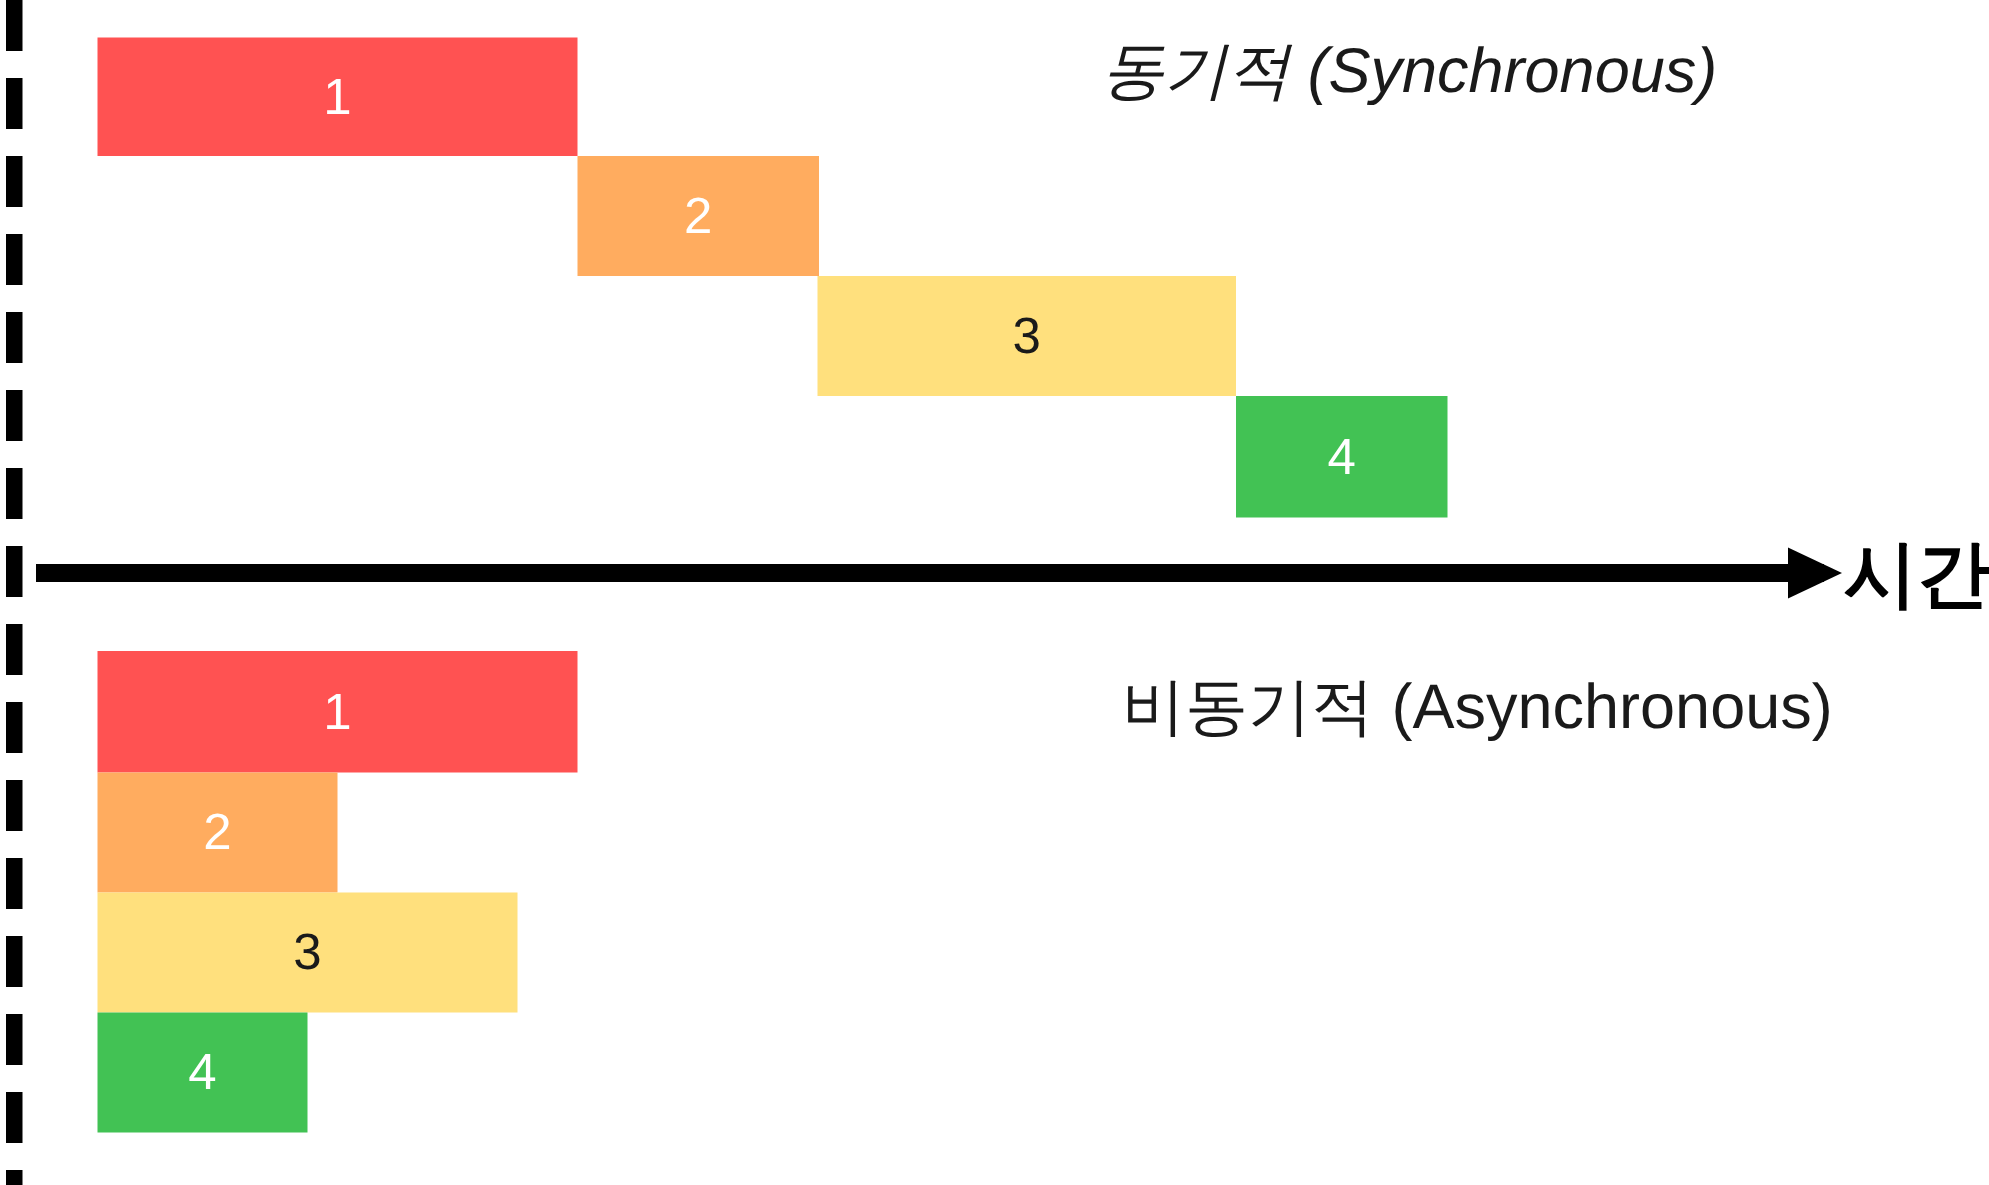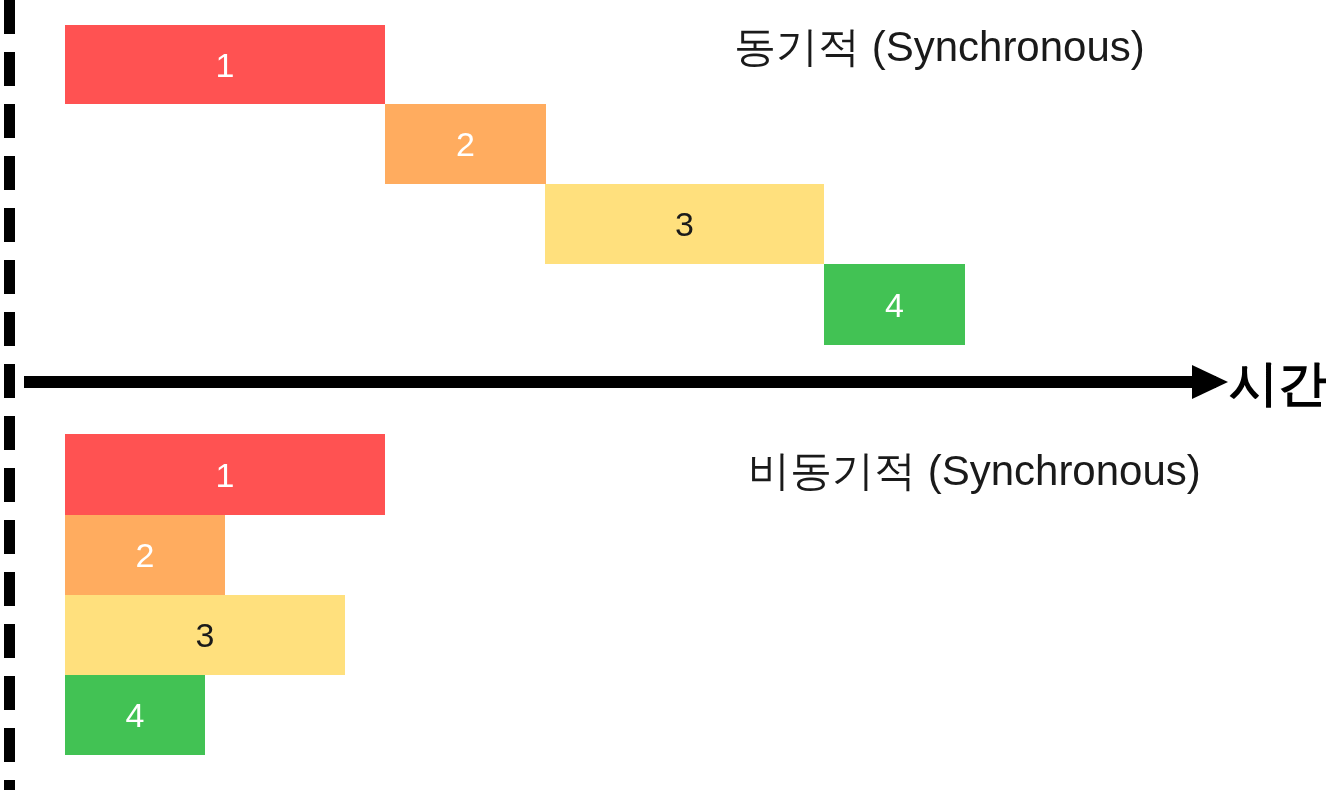--- a/index.html
+++ b/index.html
@@ -65,21 +65,21 @@
   }
 
   
   .section-label {
     position: absolute;
     font-size: 42px;
     color: #1a1a1a;
     white-space: nowrap;
     line-height: 1;
   }
-  .section-label.sync  { left: 734px; top: 26px; }
+  .section-label.sync  { left: 734px; top: 26px; font-style: italic; }
   .section-label.async { left: 748px; top: 450px; }
 
   
   .bar {
     position: absolute;
     display: flex;
     align-items: center;
     justify-content: center;
     font-size: 34px;
     line-height: 1;
@@ -112,21 +112,21 @@
           <span class="bar-label">4</span>
         </div>
       </div>
   </div>
 
   <div class="time-axis-line"></div>
   <div class="time-axis-head"></div>
   <div class="time-axis-label">시간</div>
 
   <div>
-    <div class="section-label async">비동기적 (Synchronous)</div>
+    <div class="section-label async">비동기적 (Asynchronous)</div>
     <div id="async-bars">
         <div class="bar" style="left: 65px; top: 434px; width: 320px; height: 81px; background: rgb(255, 82, 82); color: rgb(255, 255, 255);">
           <span class="bar-label">1</span>
         </div>
         <div class="bar" style="left: 65px; top: 515px; width: 160px; height: 80px; background: rgb(255, 172, 95); color: rgb(255, 255, 255);">
           <span class="bar-label">2</span>
         </div>
         <div class="bar" style="left: 65px; top: 595px; width: 280px; height: 80px; background: rgb(255, 224, 125); color: rgb(26, 26, 26);">
           <span class="bar-label">3</span>
         </div>

